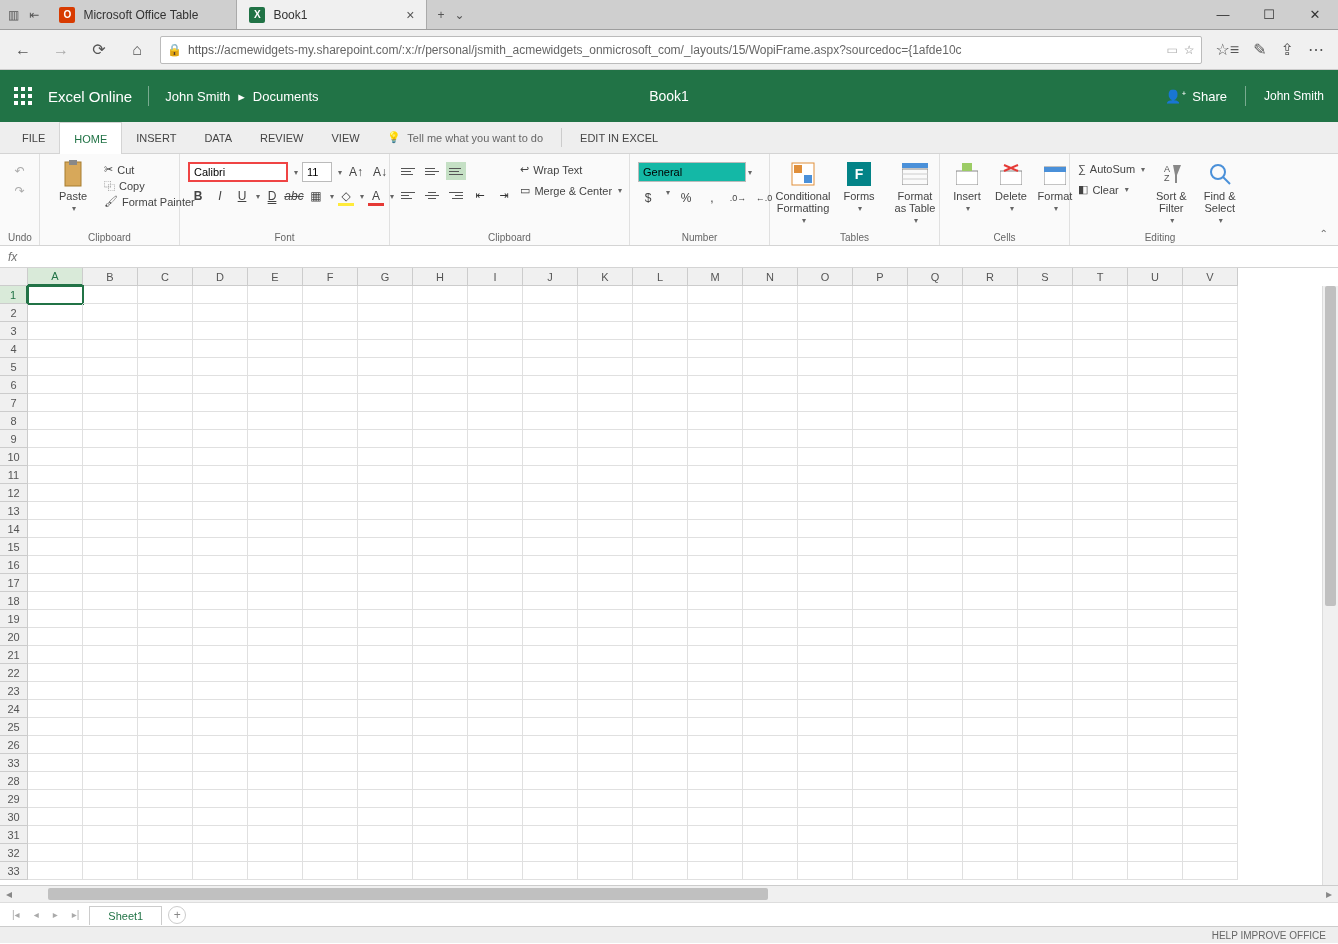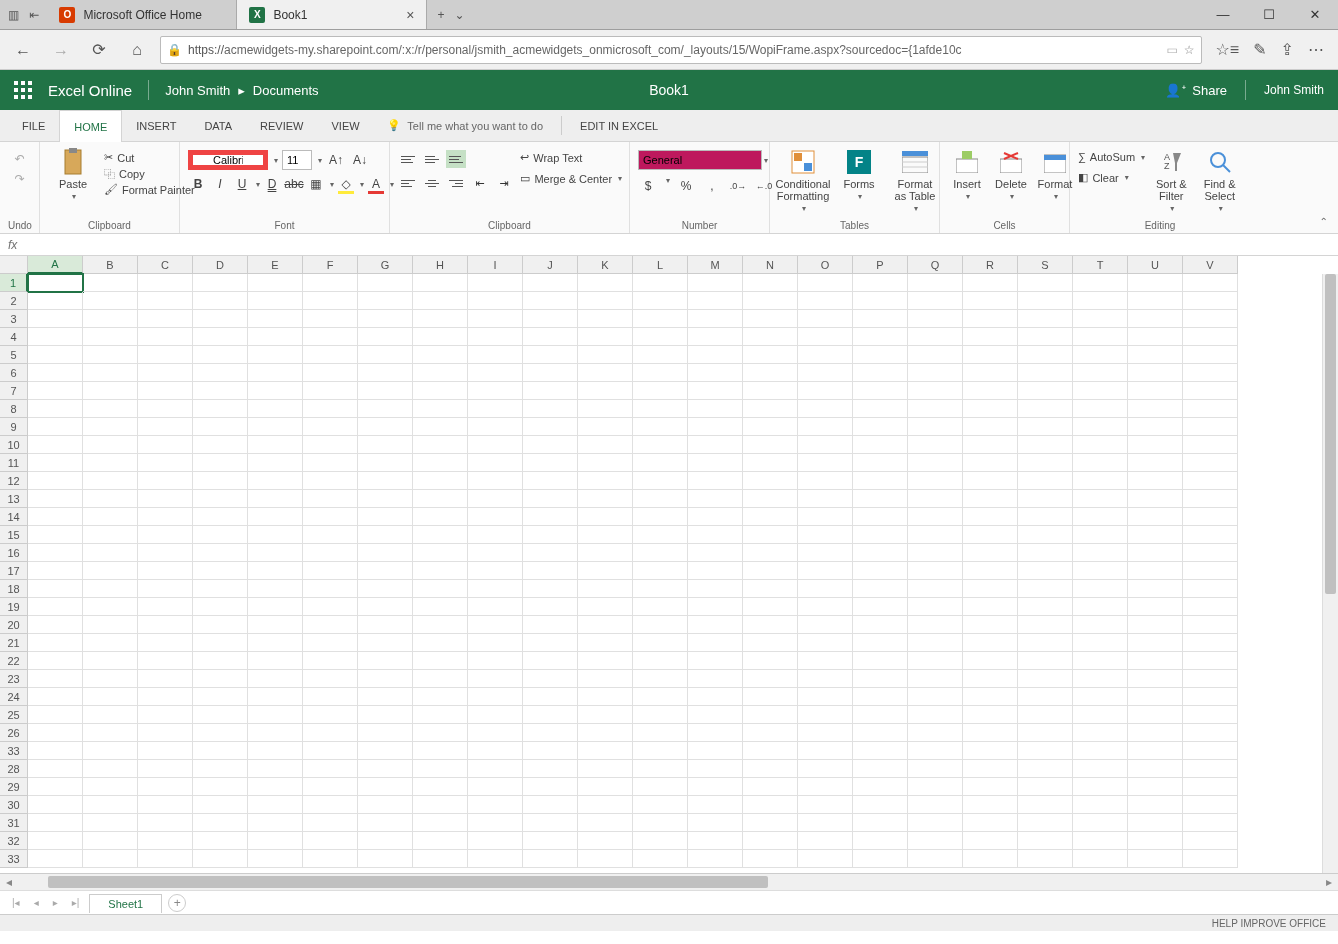--- a/index.html
+++ b/index.html
@@ -21,21 +21,21 @@
 
 .addr-bar{height:40px;background:#f0f0f0;display:flex;align-items:center;padding:0 8px;gap:8px;border-bottom:1px solid #ccc;}
 .nav-btn{width:30px;height:30px;display:flex;align-items:center;justify-content:center;color:#555;font-size:16px;border-radius:3px;}
 .nav-btn.disabled{color:#aaa;}
 .url-box{flex:1;height:28px;border:1px solid #bbb;background:#fff;border-radius:2px;display:flex;align-items:center;padding:0 6px;gap:6px;}
 .url-text{flex:1;font-size:12px;color:#666;white-space:nowrap;overflow:hidden;}
 .url-https{color:#555;}
 .addr-right{display:flex;gap:14px;align-items:center;color:#555;font-size:16px;padding:0 6px;}
 
 
-.xl-header{height:40px;background:#217346;color:#fff;display:flex;align-items:center;padding:16px 14px;gap:16px;}
+.xl-header{height:52px;background:#217346;color:#fff;display:flex;align-items:center;padding:16px 14px;gap:16px;}
 .waffle{width:18px;height:18px;display:grid;grid-template-columns:repeat(3,4px);grid-template-rows:repeat(3,4px);gap:3px;}
 .waffle span{background:#fff;}
 .xl-brand{font-size:15px;}
 .xl-sep{width:1px;height:20px;background:rgba(255,255,255,0.4);}
 .xl-crumb{font-size:13px;display:flex;align-items:center;gap:8px;}
 .xl-doc{position:absolute;left:50%;transform:translateX(-50%);font-size:14px;}
 .xl-right{margin-left:auto;display:flex;align-items:center;gap:18px;}
 .xl-share{display:flex;align-items:center;gap:6px;font-size:13px;}
 
 
@@ -48,32 +48,32 @@
 
 
 .ribbon{height:92px;background:#fafafa;border-bottom:1px solid #d4d4d4;display:flex;position:relative;}
 .rgroup{border-right:1px solid #e0e0e0;padding:4px 8px 2px 8px;display:flex;flex-direction:column;}
 .rgroup-content{flex:1;display:flex;align-items:flex-start;gap:6px;}
 .rgroup-label{font-size:10px;color:#666;text-align:center;padding:2px 0 0 0;}
 .big-btn{display:flex;flex-direction:column;align-items:center;justify-content:center;gap:2px;padding:2px 4px;font-size:11px;color:#444;min-width:50px;}
 .big-icon{width:28px;height:28px;display:flex;align-items:center;justify-content:center;}
 .small-row{display:flex;align-items:center;gap:4px;font-size:11px;color:#444;padding:1px 0;white-space:nowrap;}
 .small-col{display:flex;flex-direction:column;gap:1px;}
-.fs-input{width:80px;height:20px;border:5px solid #ef4444;font-size:11px;padding:0 20px;background:#fff;}
+.fs-input{width:100px;height:20px;border:2px solid #ef4444;font-size:11px;padding:0 4px;background:#fff;}
 .fs-num{width:30px;height:20px;border:1px solid #bbb;font-size:11px;padding:0 4px;background:#fff;}
 .fmt-btn{width:20px;height:20px;display:flex;align-items:center;justify-content:center;font-size:12px;color:#444;}
 .fmt-btn.b{font-weight:bold;}
 .fmt-btn.i{font-style:italic;}
 .fmt-btn.u{text-decoration:underline;}
 .fmt-btn.d{text-decoration:underline double;}
-.fmt-btn.s{text-decoration:line-through;}
+.fmt-btn.s{text-decoration:line-through;font-style:italic;}
 .align-btn{width:20px;height:18px;display:flex;flex-direction:column;justify-content:center;gap:2px;padding:3px;}
 .align-btn span{height:1px;background:#555;}
 .align-active{background:#c5e0c5;}
-.num-input{width:124px;height:20px;border:1px solid #bbb;font-size:11px;padding:0 4px;background:#be185d;}
+.num-input{width:108px;height:20px;border:1px solid #bbb;font-size:11px;padding:0 4px;background:#14b8a6;}
 .dd{font-size:8px;color:#666;margin-left:2px;}
 .collapse-caret{position:absolute;right:10px;bottom:6px;font-size:10px;color:#666;}
 
 
 .formula-bar{height:22px;border-bottom:1px solid #d4d4d4;display:flex;align-items:center;padding:0 8px;gap:8px;}
 .fx{font-style:italic;color:#737373;font-size:12px;}
 .formula-input{flex:1;height:18px;border:none;font-size:12px;}
 
 
 .grid-wrap{position:relative;height:618px;overflow:hidden;border-bottom:1px solid #ccc;}
@@ -105,21 +105,21 @@
 </head>
 <body>
 
 <div class="browser-tabs">
   <div class="tab-icons-left">
     <span>▥</span>
     <span>⇤</span>
   </div>
   <div class="browser-tab">
     <span class="favicon office">O</span>
-    <span class="tab-title">Microsoft Office Home</span>
+    <span class="tab-title">Microsoft Office Table</span>
   </div>
   <div class="browser-tab active">
     <span class="favicon excel">X</span>
     <span class="tab-title">Book1</span>
     <span class="tab-close">×</span>
   </div>
   <div class="tab-add">
     <span>+</span>
     <span style="font-size:12px;">⌄</span>
   </div>

